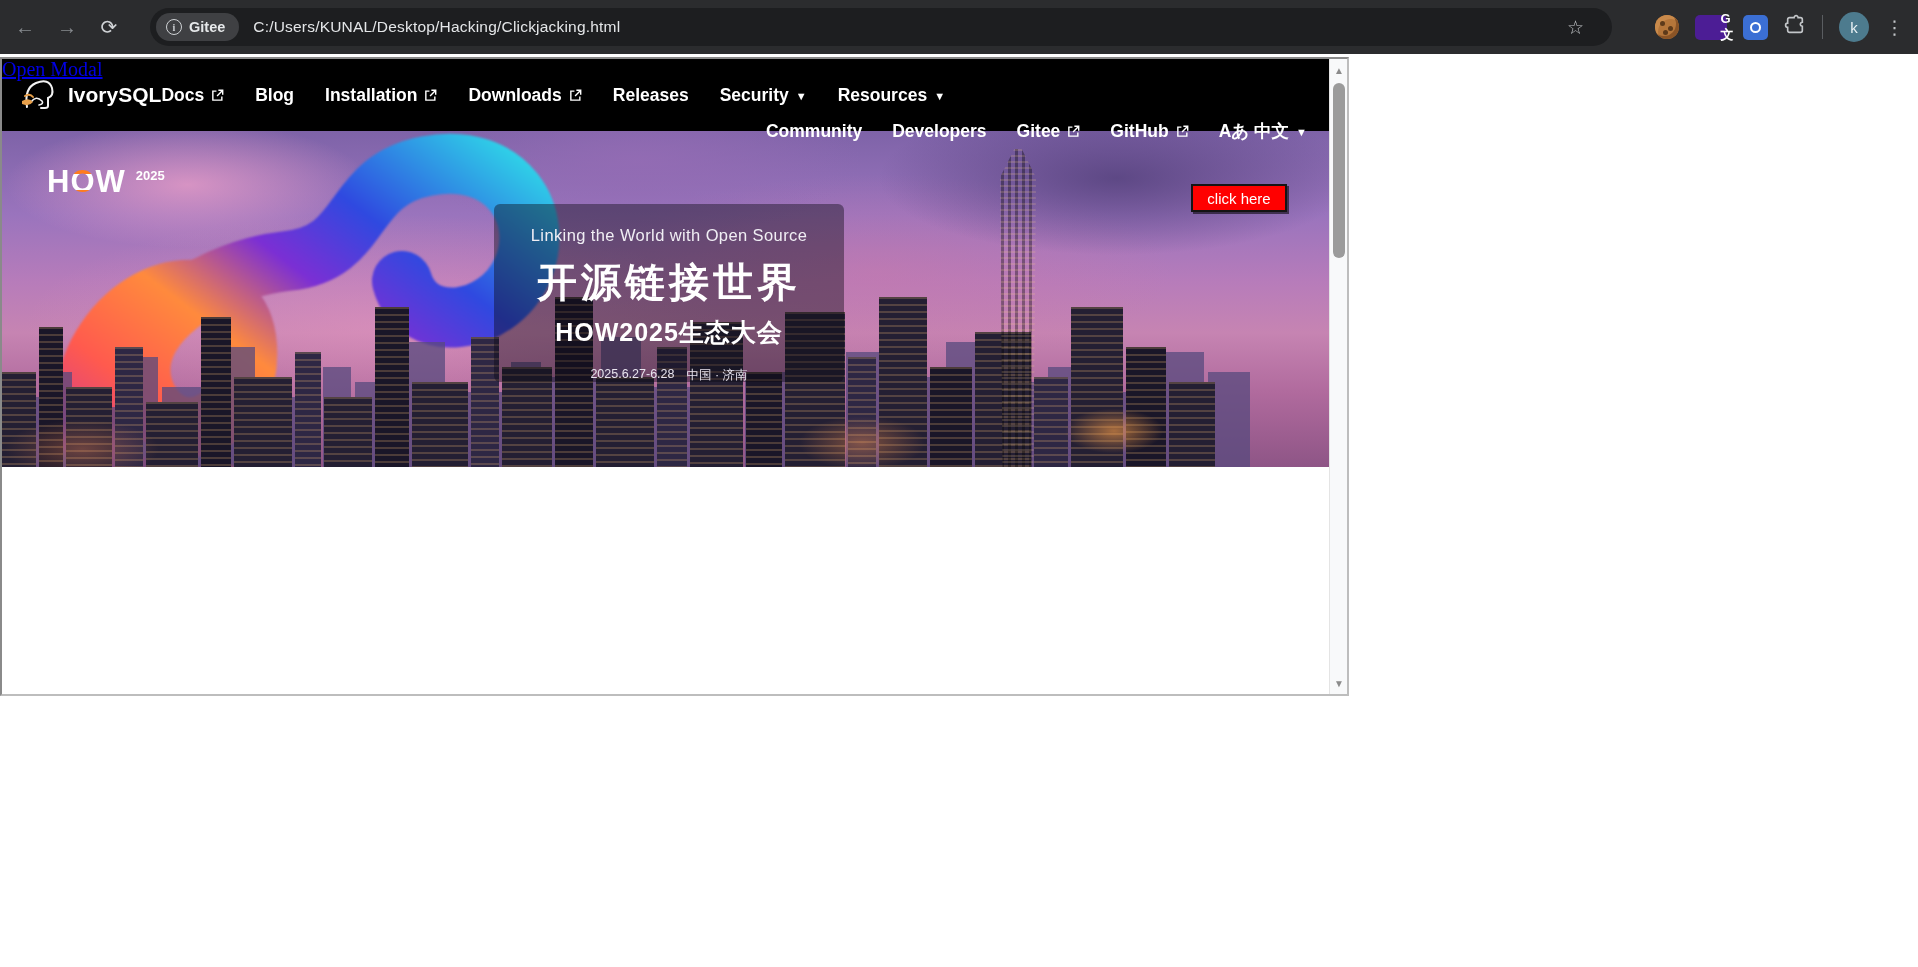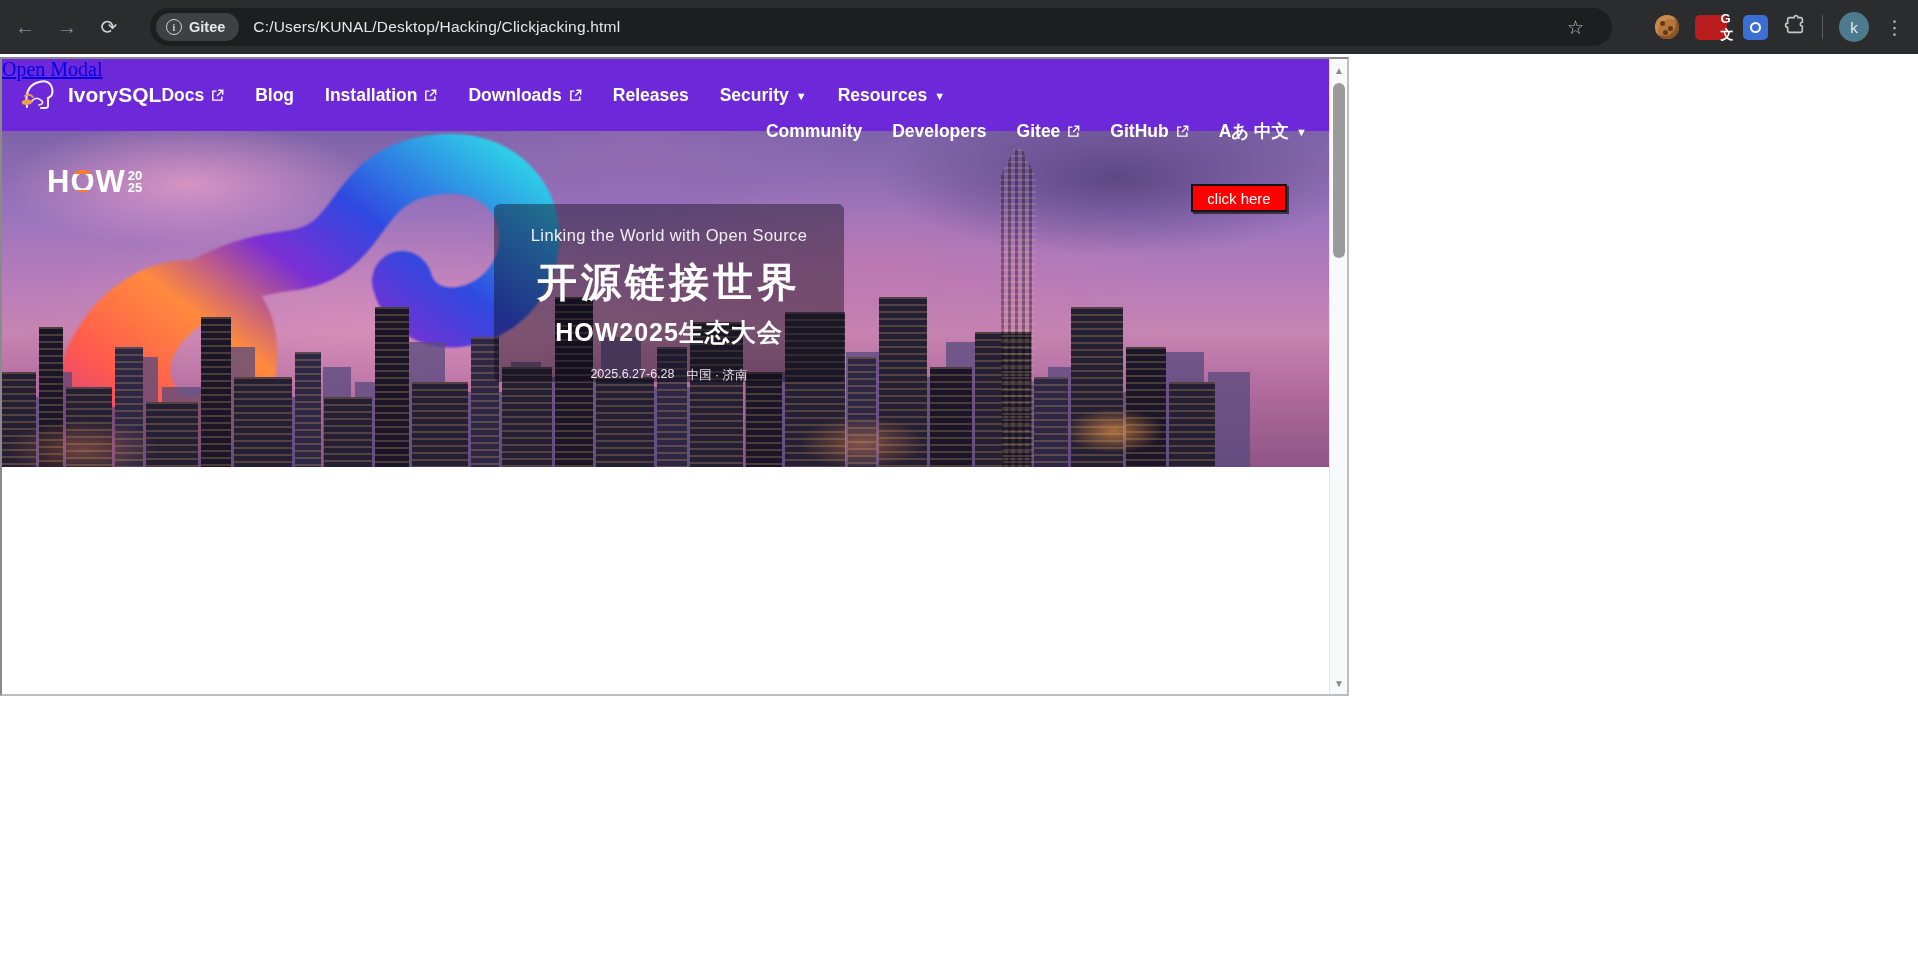--- a/index.html
+++ b/index.html
@@ -26,21 +26,21 @@
   .extrow { position:absolute; right:0; top:0; height:54px; display:flex;
             align-items:center; gap:16px; padding-right:14px; }
   .cookie { width:24px; height:24px; border-radius:50%; background:#b5763a;
             box-shadow:inset -3px -3px 0 #8a5426, inset 4px 5px 0 -1px #c98a4b;
             position:relative; }
   .cookie i { position:absolute; width:5px; height:5px; border-radius:50%; background:#5d3a1a; }
   .cookie i:nth-child(1){left:5px;top:6px;} .cookie i:nth-child(2){left:13px;top:11px;}
   .cookie i:nth-child(3){left:8px;top:15px;}
   .sq-ic { width:25px; height:25px; border-radius:5px; color:#fff; font-size:13px;
            font-weight:700; display:flex; align-items:center; justify-content:center; }
-  .translate { background:#b91c1c;padding-left:32px; }
+  .translate { background:#4c1d95;padding-left:32px; }
   .cam { background:#3b6fd4; position:relative; }
   .cam b { width:11px; height:11px; border:2.5px solid #fff; border-radius:50%; display:block; }
   .puzzle { color:#c3c6c9; }
   .vsep { width:1px; height:24px; background:#5a5d61; }
   .avatar { width:30px; height:30px; border-radius:50%; background:#4d7b8e; color:#eaf2f5;
             font-size:15px; display:flex; align-items:center; justify-content:center; }
   .dots { color:#c3c6c9; font-size:19px; letter-spacing:0; }
 
   
   .open-modal { position:absolute; left:2px; top:58px; z-index:40;
@@ -51,21 +51,21 @@
                 display:flex; align-items:center; justify-content:center;
                 box-shadow:2px 2px 0 rgba(0,0,0,.55); }
 
   
   .frame { position:absolute; left:0; top:57px; width:1349px; height:639px; background:#fff;
            border:2px solid; border-color:#8a8a8a #bdbdbd #bdbdbd #8a8a8a; overflow:hidden; }
   .frame-inner { position:relative; width:1345px; height:635px; }
 
   
   .site-nav { position:absolute; left:0; top:0; width:1327px; height:72px;
-              background:#6d28d9; display:flex; align-items:center; z-index:5; }
+              background:#000000; display:flex; align-items:center; z-index:5; }
   .brand { display:flex; align-items:center; gap:10px; margin-left:16px; }
   .brand-name { color:#fff; font-size:21px; font-weight:700; }
   .nav-row1 { display:flex; align-items:center; gap:31px; }
   .nav-item { color:#fff; font-size:17.5px; font-weight:600; display:flex;
               align-items:center; gap:7px; white-space:nowrap; }
   .ext svg { display:block; }
   .caret { font-size:11px; position:relative; top:1px; }
   .nav-row2 { position:absolute; left:0; top:60px; width:1305px; display:flex;
               justify-content:flex-end; gap:30px; z-index:6; }
 
@@ -95,22 +95,22 @@
            background:linear-gradient(180deg,#2a2338,#191528 55%,#241b30);
            background-image:repeating-linear-gradient(180deg, rgba(250,205,135,.18) 0 2px, transparent 2px 6px),
                             repeating-linear-gradient(90deg, rgba(0,0,0,.35) 0 3px, transparent 3px 7px);
            clip-path:polygon(44% 0%, 56% 0%, 79% 9%, 75% 100%, 25% 100%, 21% 9%); }
   .ribbon { position:absolute; left:-15px; top:-10px; filter:blur(1.2px); }
   .how-logo { position:absolute; left:45px; top:36px; display:flex; align-items:flex-start;
               color:#fff; font-weight:700; }
   .how-word { font-size:31px; letter-spacing:1px; line-height:30px; }
   .how-o { background:linear-gradient(180deg,#ff7c1e 0 24%, #ffffff 24% 76%, #ff7c1e 76% 100%);
            -webkit-background-clip:text; background-clip:text; color:transparent; }
-  .how-year { display:flex; flex-direction:column; font-size:13px; line-height:12px;
-              margin-left:2px; margin-top:3px; font-weight:700; }
+  .how-year { display:flex; flex-direction:row; font-size:13px; line-height:12px;
+              margin-left:10px; margin-top:3px; font-weight:700; }
   .hero-panel { position:absolute; left:492px; top:73px; width:350px; height:178px;
                 background:rgba(12,9,18,.42); border-radius:6px; color:#fff;
                 display:flex; flex-direction:column; align-items:center; text-align:center; }
   .tagline { margin-top:22px; font-size:16.5px; font-weight:300; color:#f0eef4; letter-spacing:.4px; }
   .h-title { margin-top:10px; font-size:40px; font-weight:700; letter-spacing:4px; }
   .h-sub   { margin-top:6px; font-size:25px; font-weight:700; letter-spacing:1px; }
   .h-date  { margin-top:18px; font-size:12.5px; color:#e8e4ee; display:flex; gap:12px; }
 
   
   .sbar { position:absolute; left:1327px; top:0; width:18px; height:635px; background:#f8f9fa;

